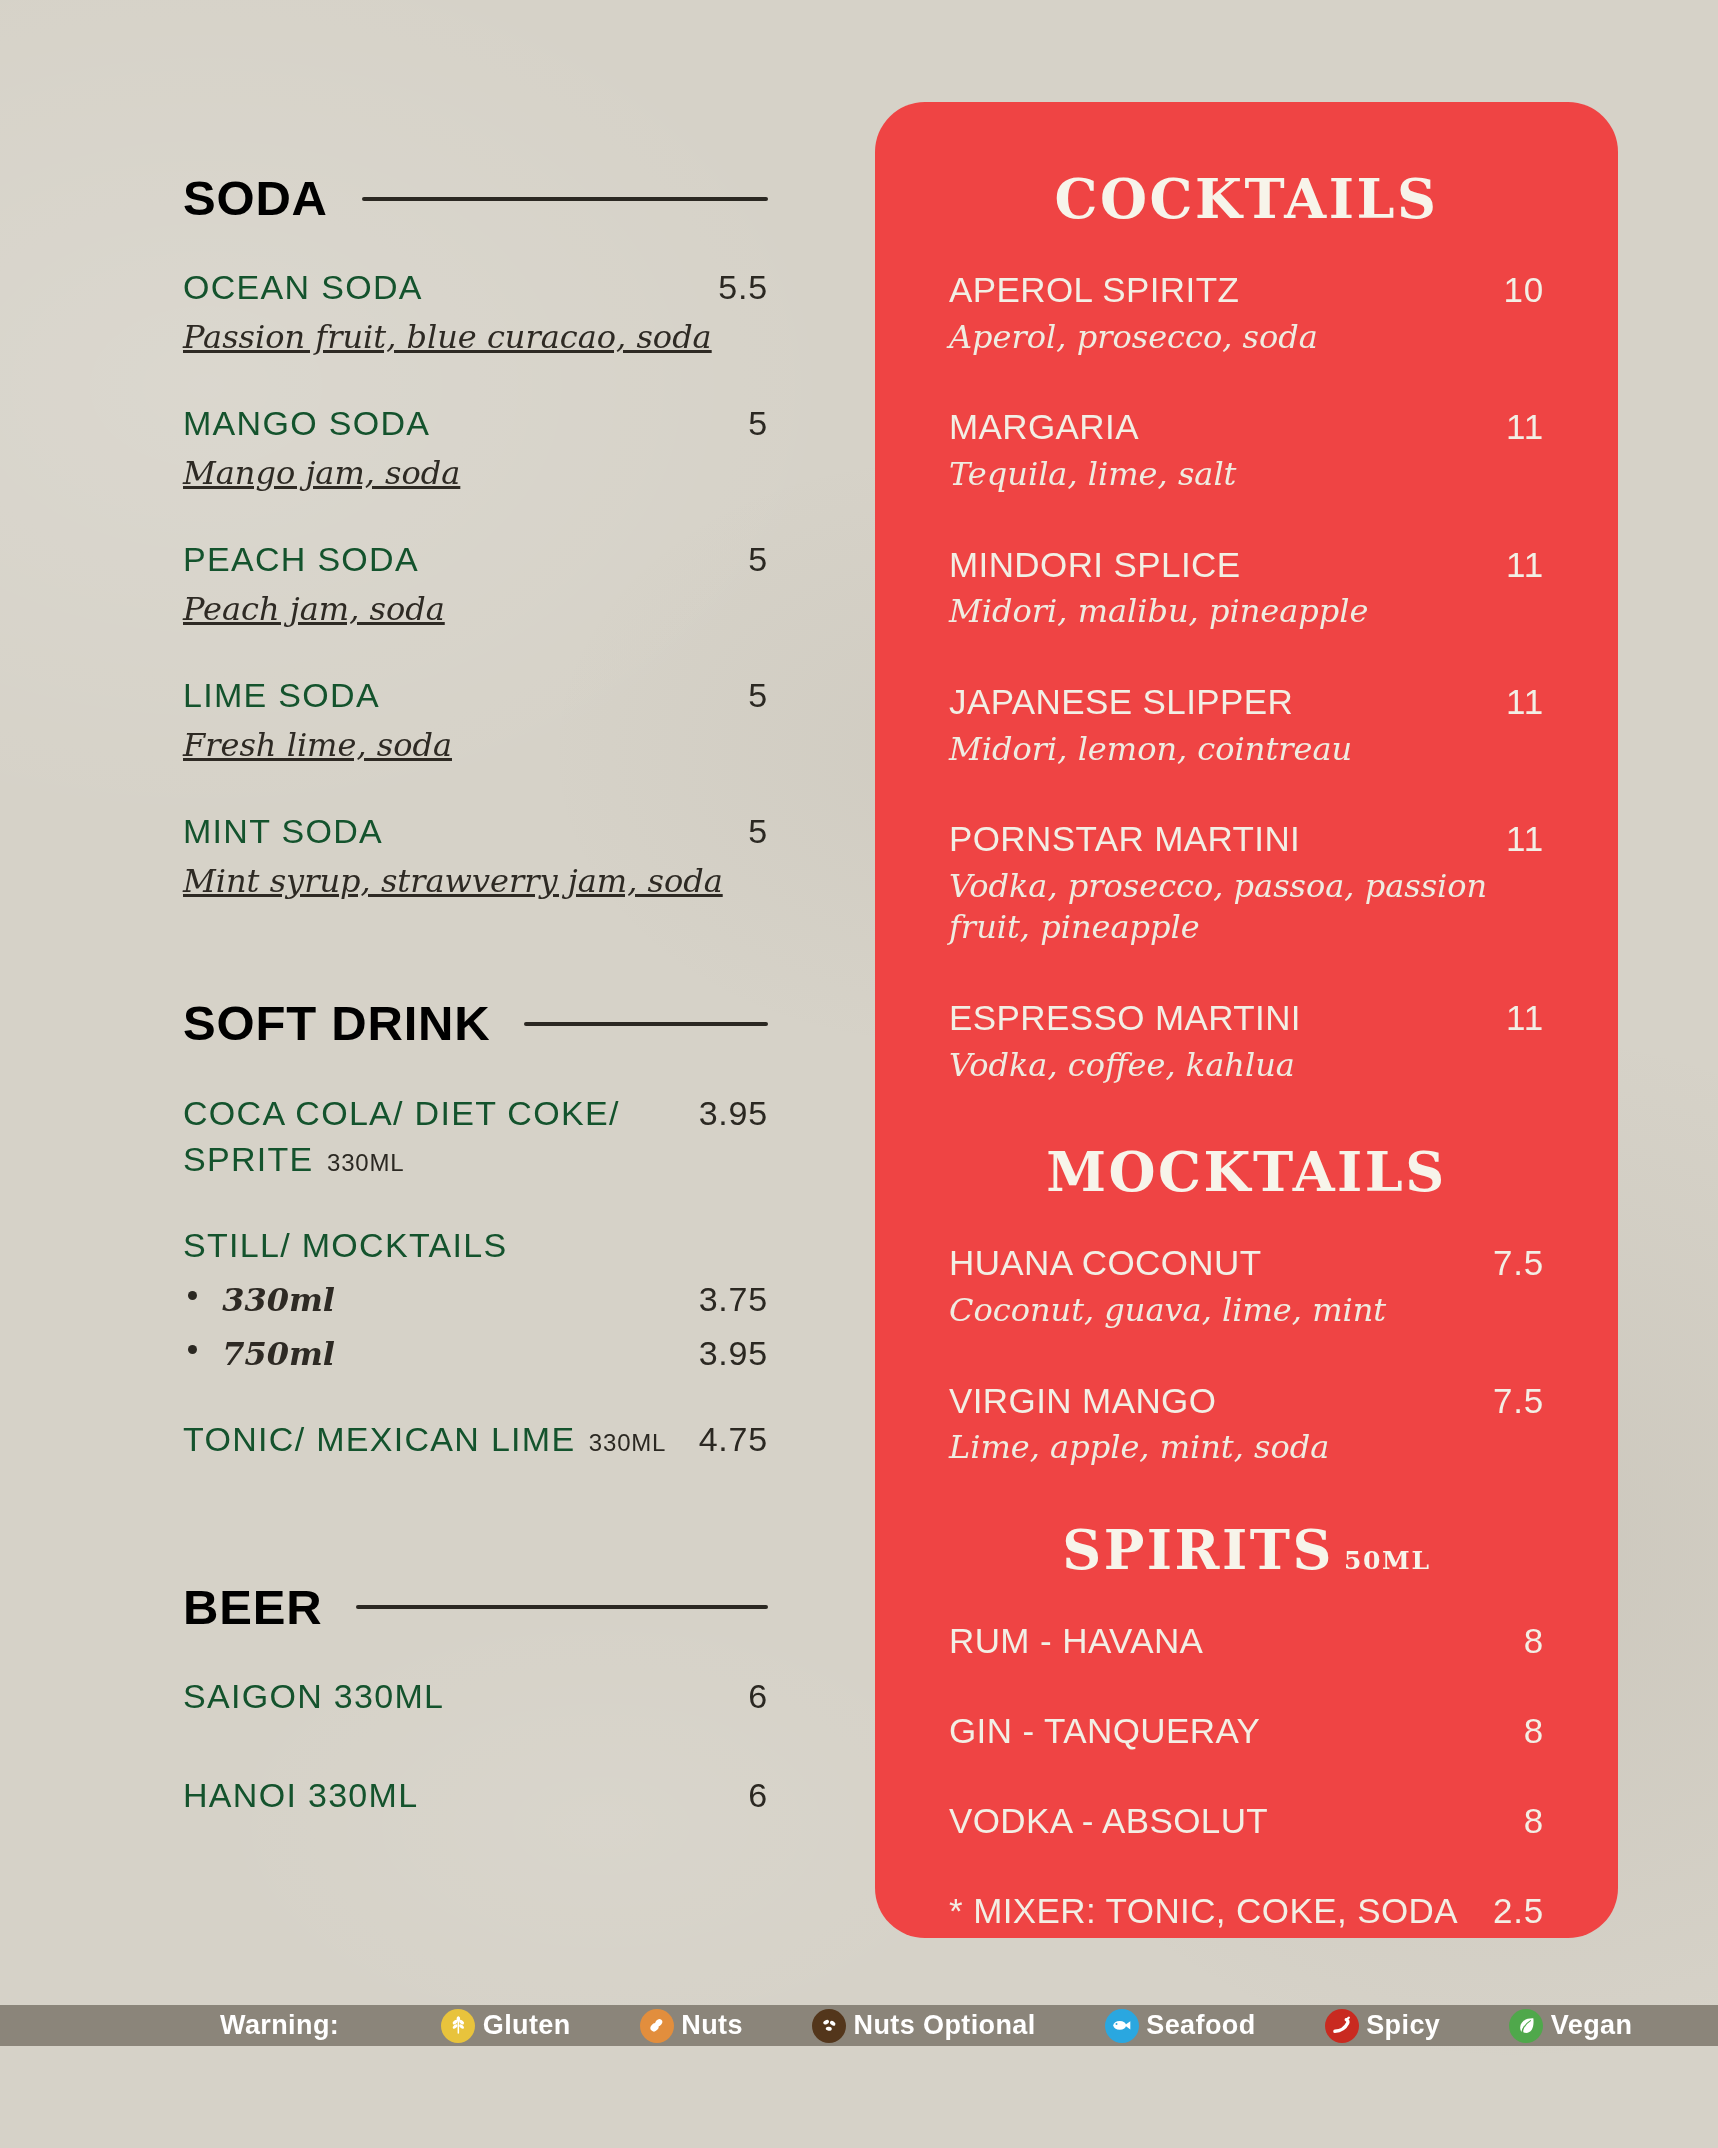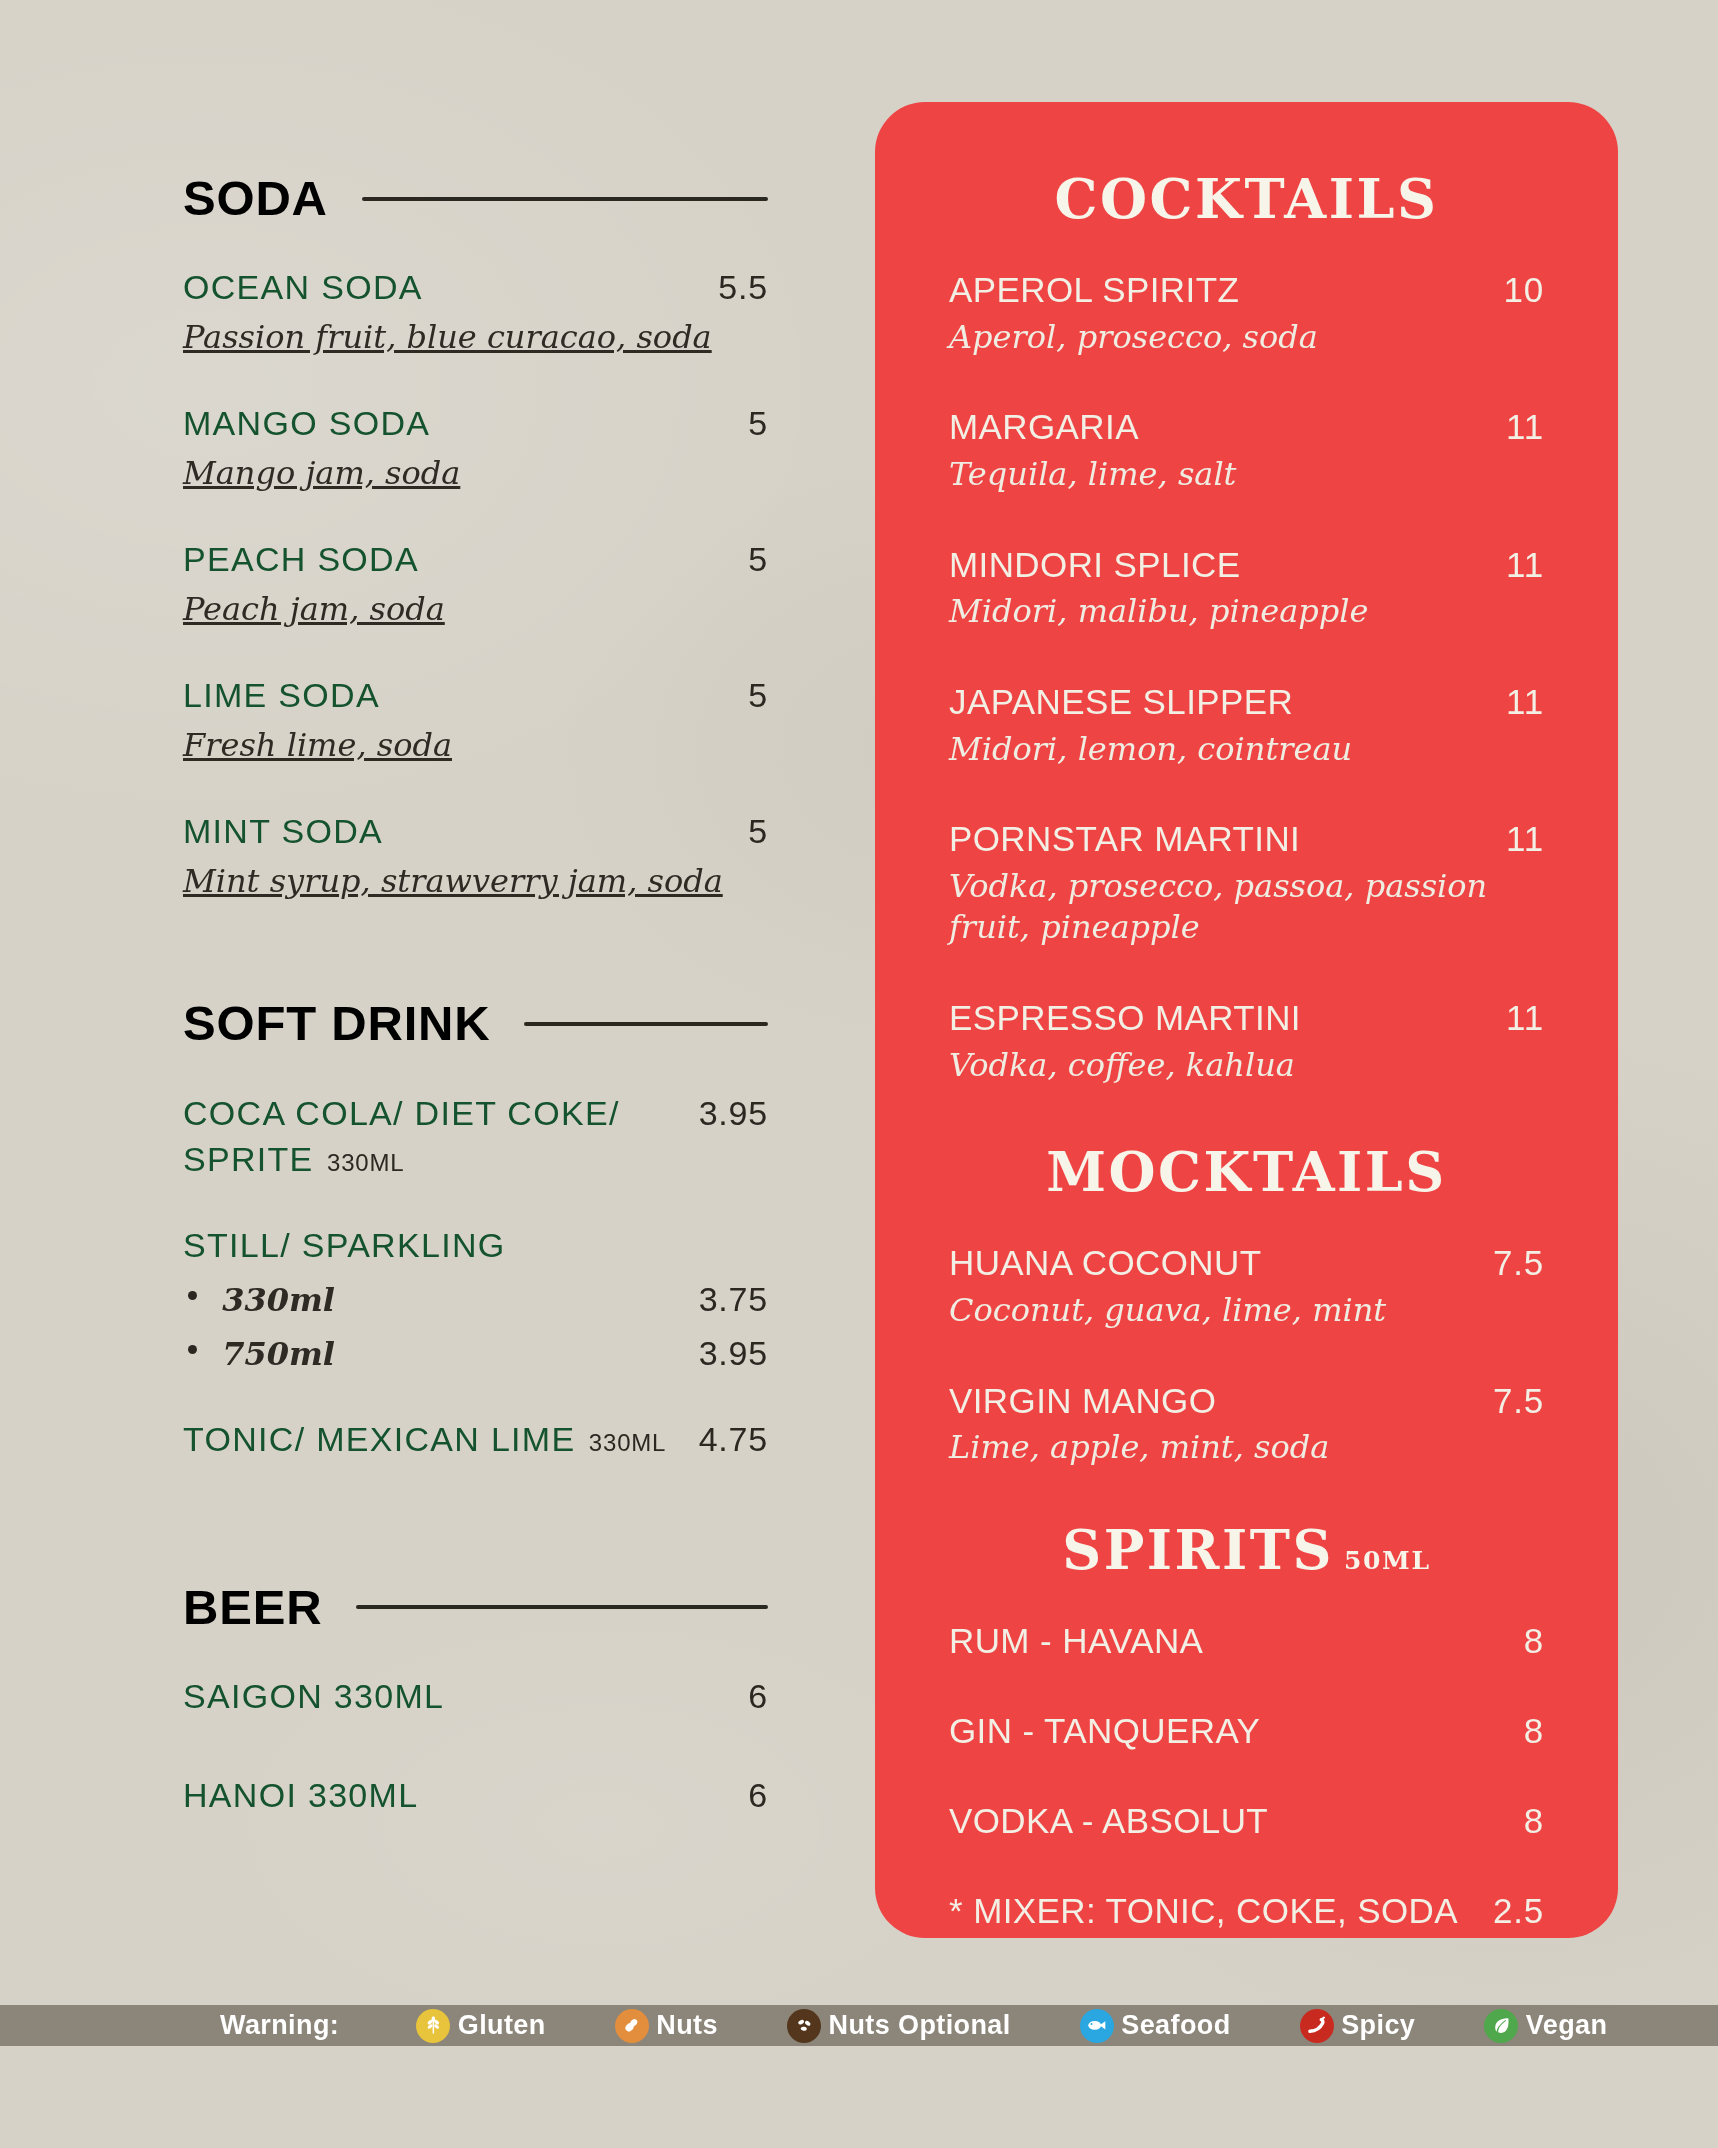--- a/index.html
+++ b/index.html
@@ -76,21 +76,21 @@
     font-size:32px; line-height:1.3; margin-top:6.7px; max-width:554px; color:#efece1;
   }
   .p-section.sec-1 { margin-top:54px; }
   .p-section.sec-2 { margin-top:39px; }
   .p-section.sec-2 .p-item { margin-bottom:50px; }
 
   
   .footer {
     position:absolute; left:0; top:2005px; width:1718px; height:41px; z-index:2;
     display:flex; align-items:center; padding-left:220px;
-    color:#ffffff; font-weight:700; font-size:27px;
+    color:#ffffff; font-weight:700; font-size:27px;gap:25px;
   }
   .warning-label { letter-spacing:0.4px; }
   .legend { display:flex; align-items:center; margin-left:77px; }
   .legend-item { display:flex; align-items:center; }
   .legend-item + .legend-item { margin-left:69px; }
   .badge {
     width:34px; height:34px; border-radius:50%; flex:none;
     display:inline-flex; align-items:center; justify-content:center;
     margin-right:7.6px;
   }
@@ -166,21 +166,21 @@
             <span class="l-price">3.95</span>
           </div>
           <div class="l-namewrap l-line2">
             <span class="l-name">SPRITE</span>
             <span class="l-suffix">330ML</span>
           </div>
         </div>
         <div class="l-item">
           <div class="l-row">
             <div class="l-namewrap">
-              <span class="l-name">STILL/ SPARKLING</span>
+              <span class="l-name">STILL/ MOCKTAILS</span>
             </div>
           </div>
           <div class="b-row">
             <span class="b-dot"></span>
             <span class="b-label">330ml</span>
             <span class="l-price">3.75</span>
           </div>
           <div class="b-row">
             <span class="b-dot"></span>
             <span class="b-label">750ml</span>

